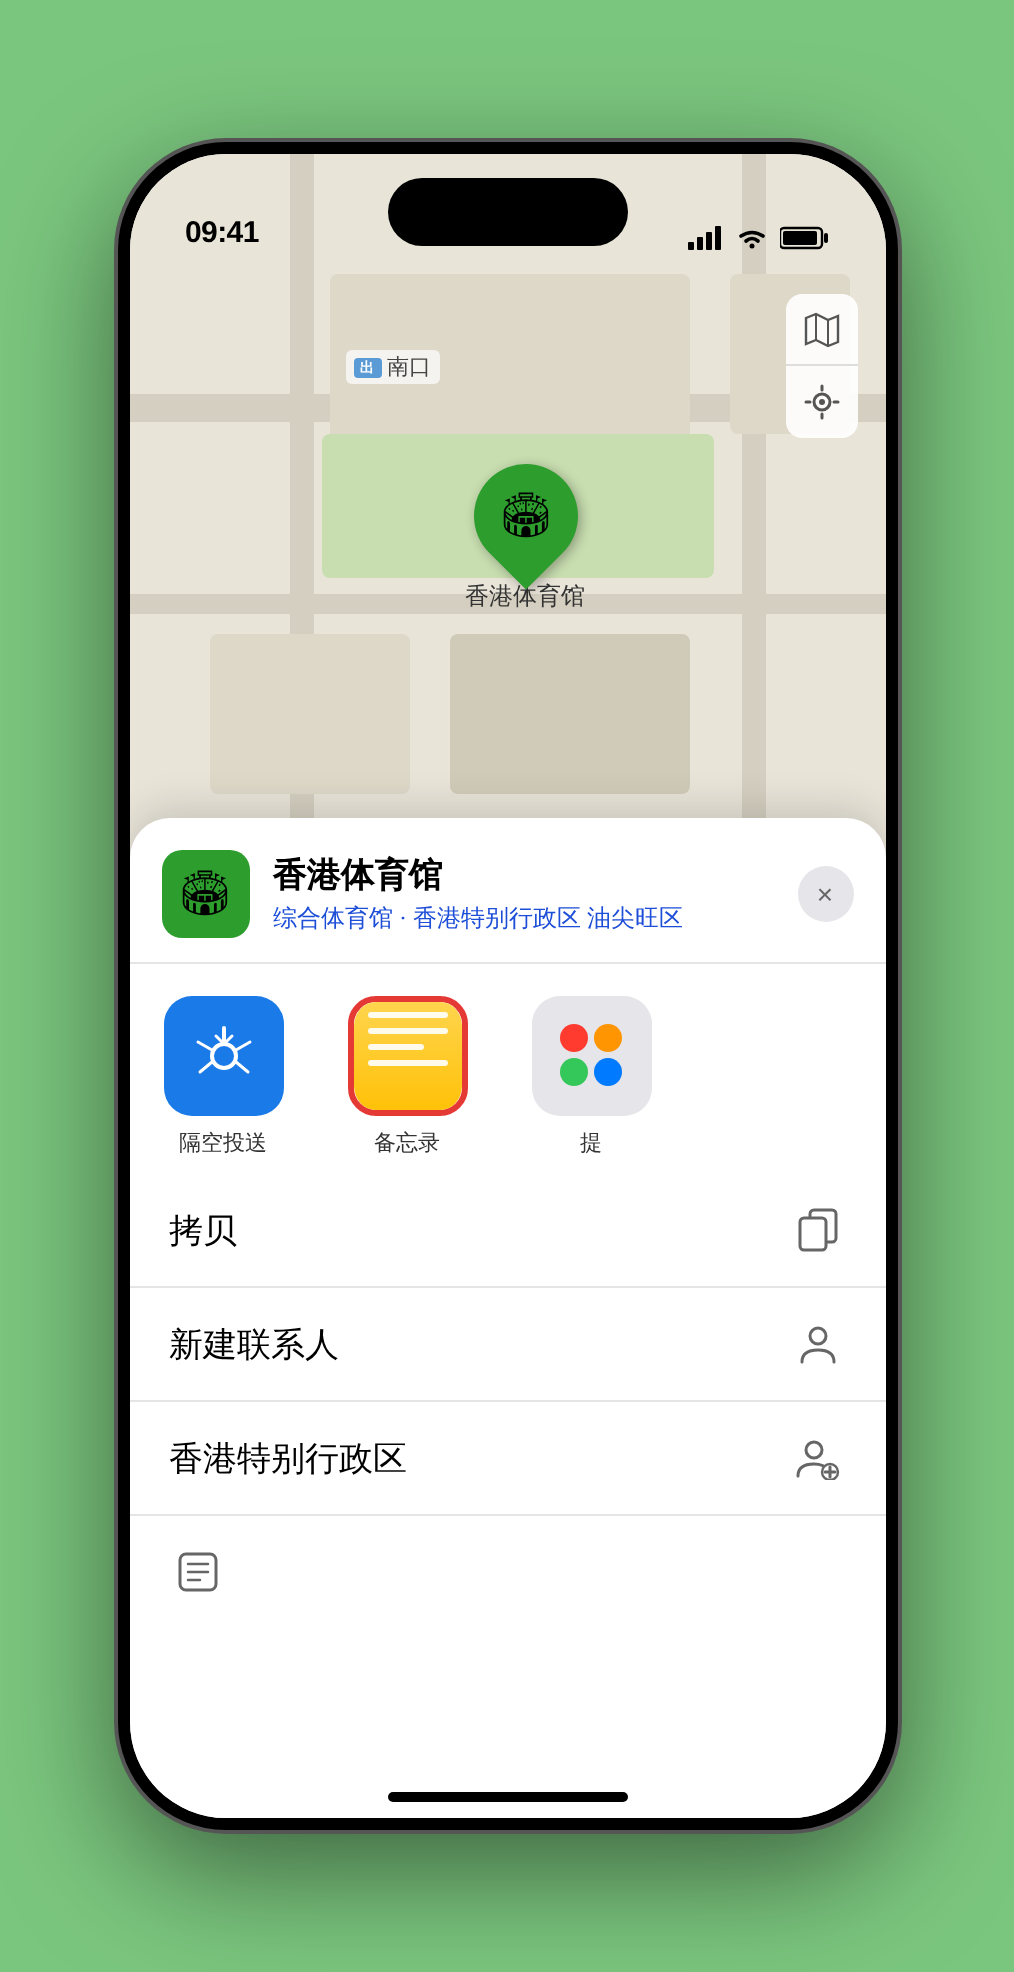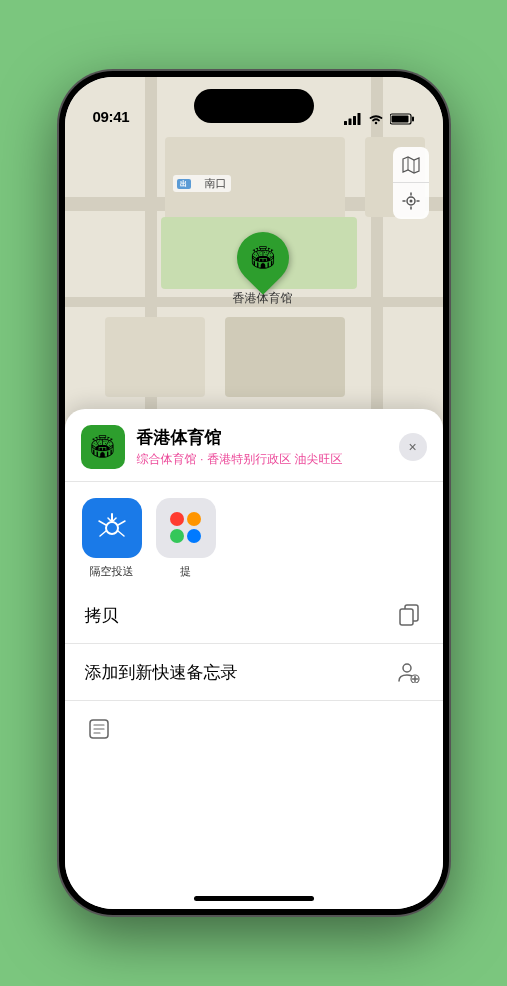--- a/index.html
+++ b/index.html
@@ -143,21 +143,21 @@
       position: absolute;
       top: 98px;
       left: 108px;
       font-size: 11px;
       color: #444;
       background: rgba(255,255,255,0.7);
       padding: 1px 4px;
       border-radius: 3px;
       display: flex;
       align-items: center;
-      gap: 14px;
+      gap: 3px;
     }
     .map-label-icon {
       width: 14px; height: 10px;
       background: #5b9bd5;
       border-radius: 2px;
       display: flex; align-items: center; justify-content: center;
       font-size: 7px; color: #fff; font-weight: bold;
     }
     
     .map-marker {
@@ -237,37 +237,38 @@
       margin-right: 12px;
     }
     .location-info { flex: 1; }
     .location-name {
       font-size: 17px;
       font-weight: 600;
       color: #000;
     }
     .location-sub {
       font-size: 12px;
-      color: #ec4899;
+      color: #1d4ed8;
       margin-top: 2px;
+      font-family: Liberation Serif, serif;
     }
     .close-btn {
       width: 28px; height: 28px;
       background: #e5e5ea;
       border-radius: 50%;
       display: flex; align-items: center; justify-content: center;
       font-size: 14px;
       color: #666;
       cursor: pointer;
     }
     
     .share-row {
       display: flex;
       padding: 16px 12px 8px;
-      gap: 4px;
+      gap: 22px;
       overflow-x: auto;
     }
     .share-item {
       display: flex;
       flex-direction: column;
       align-items: center;
       gap: 6px;
       min-width: 70px;
     }
     .share-icon-wrap {
@@ -422,20 +423,31 @@
               <path d="M23 14 L30 10" stroke="white" stroke-width="1.5" stroke-linecap="round"></path>
               <path d="M11 20 L5 25" stroke="white" stroke-width="1.5" stroke-linecap="round"></path>
               <path d="M23 20 L29 25" stroke="white" stroke-width="1.5" stroke-linecap="round"></path>
             </svg>
           </div>
           <span class="share-label">隔空投送</span>
         </div>
 
 
 
+        <div class="share-item">
+          <div style="width:60px;height:60px;border-radius:14px;border:3px solid #e53935;overflow:hidden;display:flex;align-items:center;justify-content:center;">
+            <div class="notes-icon-inner">
+              <div style="height:3px;background:#fff;border-radius:2px;opacity:0.9;margin-bottom:2px;"></div>
+              <div style="height:3px;background:#fff;border-radius:2px;opacity:0.9;margin-bottom:2px;"></div>
+              <div style="height:3px;background:#fff;border-radius:2px;opacity:0.9;width:70%;margin-bottom:2px;"></div>
+              <div style="height:3px;background:#fff;border-radius:2px;opacity:0.9;"></div>
+            </div>
+          </div>
+          <span class="share-label">备忘录</span>
+        </div>
 
         <div class="share-item">
           <div class="share-icon-wrap more" style="position:relative;">
 
             <svg width="34" height="34" viewBox="0 0 34 34">
               <circle cx="8" cy="8" r="7" fill="#ff3b30"></circle>
               <circle cx="25" cy="8" r="7" fill="#ff9500"></circle>
               <circle cx="8" cy="25" r="7" fill="#34c759"></circle>
               <circle cx="25" cy="25" r="7" fill="#007aff"></circle>
             </svg>
@@ -450,23 +462,32 @@
         <div class="menu-item">
           <span class="menu-item-label">拷贝</span>
           <div class="menu-item-icon">
             <svg width="22" height="22" viewBox="0 0 22 22" fill="none">
               <rect x="7" y="1" width="13" height="16" rx="2" stroke="#666" stroke-width="1.5" fill="none"></rect>
               <rect x="2" y="5" width="13" height="16" rx="2" stroke="#666" stroke-width="1.5" fill="white"></rect>
             </svg>
           </div>
         </div>
 
-
         <div class="menu-item">
-          <span class="menu-item-label">添加到新快速备忘录</span>
+          <span class="menu-item-label">新建联系人</span>
+          <div class="menu-item-icon">
+            <svg width="22" height="22" viewBox="0 0 22 22" fill="none">
+              <circle cx="11" cy="7" r="4" stroke="#666" stroke-width="1.5" fill="none"></circle>
+              <path d="M3 20 Q3 14 11 14 Q19 14 19 20" stroke="#666" stroke-width="1.5" fill="none" stroke-linecap="round"></path>
+            </svg>
+          </div>
+        </div>
+
+        <div class="menu-item">
+          <span class="menu-item-label">香港特别行政区</span>
           <div class="menu-item-icon">
             <svg width="22" height="22" viewBox="0 0 22 22" fill="none">
               <circle cx="9" cy="7" r="4" stroke="#666" stroke-width="1.5" fill="none"></circle>
               <path d="M1 20 Q1 14 9 14 Q14 14 16 17" stroke="#666" stroke-width="1.5" fill="none" stroke-linecap="round"></path>
               <circle cx="17" cy="18" r="4" fill="white" stroke="#666" stroke-width="1.2"></circle>
               <path d="M17 15.5 L17 20.5 M14.5 18 L19.5 18" stroke="#666" stroke-width="1.5" stroke-linecap="round"></path>
             </svg>
           </div>
         </div>
 

